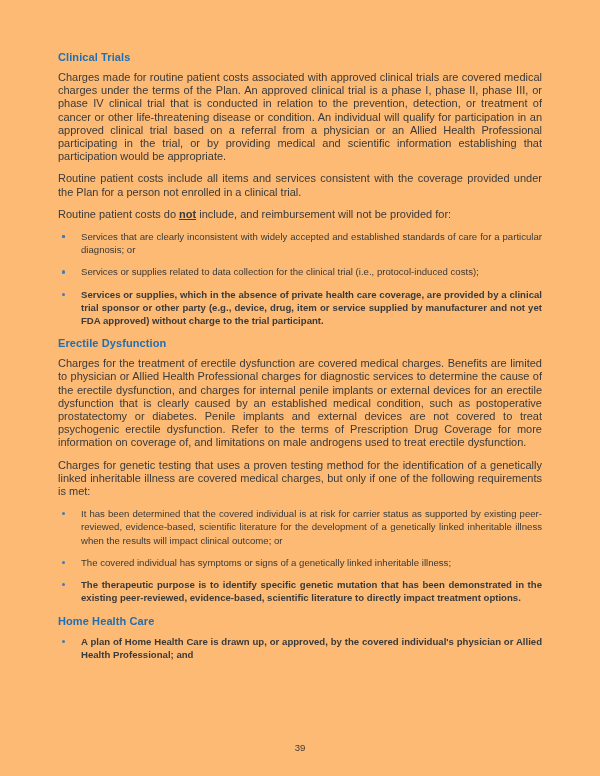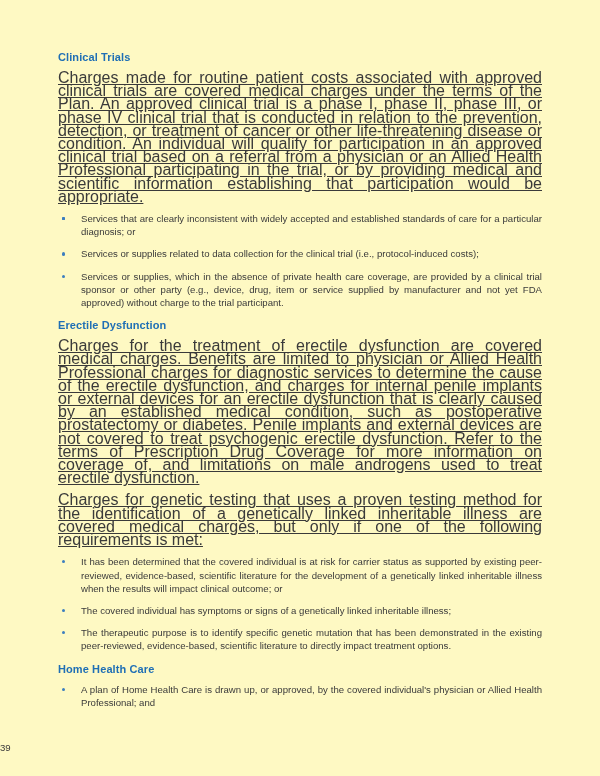--- a/index.html
+++ b/index.html
@@ -15,47 +15,46 @@
     font-family: "Liberation Sans", sans-serif;
     color: #3a3a3a;
     overflow: hidden;
   }
   .page {
     position: absolute;
     left: 0;
     top: 0;
     width: 600px;
     height: 776px;
-    background: #fef9c3;
+    background: #fdba74;
   }
   .content {
     position: absolute;
     left: 58px;
     top: 50px;
     width: 484px;
   }
   h2.section-heading {
     font-size: 11px;
     line-height: 14px;
     font-weight: bold;
     color: #1f6fb5;
     margin: 0 0 7px 0;
     letter-spacing: 0.1px;
   }
   .section + .section {
     margin-top: 9px;
   }
   p.body-text {
-    font-size: 16px;
+    font-size: 11px;
     line-height: 13.2px;
     text-align: justify;
     text-justify: inter-word;
     margin: 0 0 9px 0;
     color: #3a3a3a;
-    text-decoration: underline;
   }
   p.body-text:last-child {
     margin-bottom: 8px;
   }
   ul.bullet-list {
     list-style: none;
     margin: 0 0 9px 0;
     padding: 0;
   }
   ul.bullet-list:last-child {
@@ -66,54 +65,57 @@
     padding-left: 23px;
     font-size: 9.6px;
     line-height: 13.2px;
     text-align: justify;
     text-justify: inter-word;
     margin-bottom: 9px;
     color: #3a3a3a;
   }
   ul.bullet-list > li:last-child {
     margin-bottom: 0;
+    font-weight: bold;
   }
   ul.bullet-list > li .bullet-dot {
     position: absolute;
     left: 4px;
     top: 5px;
     width: 3.2px;
     height: 3.2px;
     border-radius: 50%;
     background: #3c7ebf;
   }
   .emph-not {
     font-weight: bold;
     text-decoration: underline;
   }
   .page-number {
     position: absolute;
     left: 0;
     top: 742px;
     width: 600px;
-    text-align: left;
+    text-align: center;
     font-size: 9.6px;
     line-height: 12px;
     color: #3a3a3a;
   }
 </style>
 </head>
 <body>
 
 <div class="page">
   <div class="content">
 
     <div class="section">
       <h2 class="section-heading">Clinical Trials</h2>
       <p class="body-text">Charges made for routine patient costs associated with approved clinical trials are covered medical charges under the terms of the Plan. An approved clinical trial is a phase I, phase II, phase III, or phase IV clinical trial that is conducted in relation to the prevention, detection, or treatment of cancer or other life-threatening disease or condition. An individual will qualify for participation in an approved clinical trial based on a referral from a physician or an Allied Health Professional participating in the trial, or by providing medical and scientific information establishing that participation would be appropriate.</p>
+      <p class="body-text">Routine patient costs include all items and services consistent with the coverage provided under the Plan for a person not enrolled in a clinical trial.</p>
+      <p class="body-text"><span>Routine patient costs do </span><span class="emph-not">not</span><span> include, and reimbursement will not be provided for:</span></p>
       <ul class="bullet-list">
         <li><span class="bullet-dot"></span></li>
         <li><span class="bullet-dot"></span></li>
         <li><span class="bullet-dot"></span><span>Services that are clearly inconsistent with widely accepted and established standards of care for a particular diagnosis; or</span></li>
         <li><span class="bullet-dot"></span><span>Services or supplies related to data collection for the clinical trial (i.e., protocol-induced costs);</span></li>
         <li><span class="bullet-dot"></span><span>Services or supplies, which in the absence of private health care coverage, are provided by a clinical trial sponsor or other party (e.g., device, drug, item or service supplied by manufacturer and not yet FDA approved) without charge to the trial participant.</span></li>
       </ul>
     </div>
 
     <div class="section">

